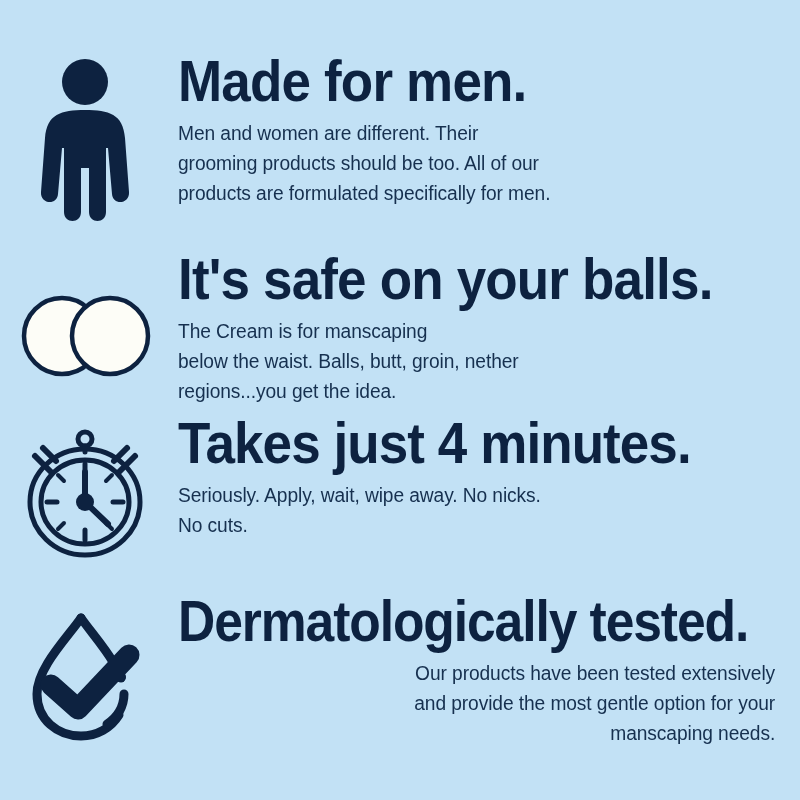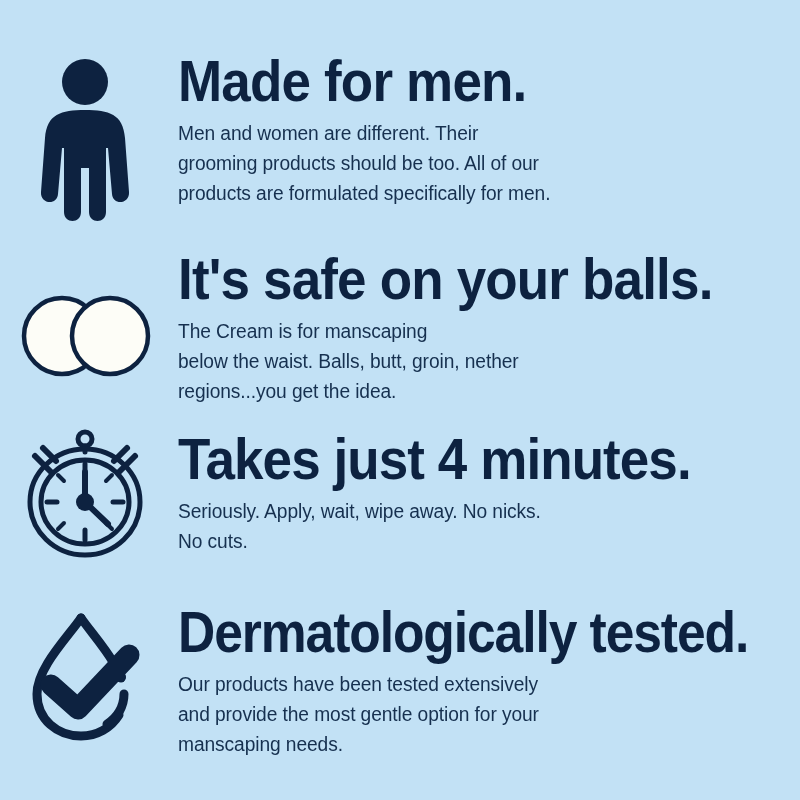--- a/index.html
+++ b/index.html
@@ -87,22 +87,22 @@
   #row-four-minutes   { top: 414px; }
   #row-derm-tested    { top: 592px; }
 
   #row-made-for-men  .icon-cell { top: 6px;  }
   #row-safe-on-balls .icon-cell { top: 42px; }
   #row-four-minutes  .icon-cell { top: 10px; }
   #row-derm-tested   .icon-cell { top: 14px; }
 
   #row-made-for-men  .text-cell { top: 0; }
   #row-safe-on-balls .text-cell { top: 12px; }
-  #row-four-minutes  .text-cell { top: 16px; }
-  #row-derm-tested   .text-cell { top: 11px; }
+  #row-four-minutes  .text-cell { top: 0; }
+  #row-derm-tested   .text-cell { top: 0; text-align: right; }
 
   
   #row-derm-tested .feature-title { font-size: 57px; letter-spacing: -1.2px; transform: scaleX(0.905); }
   #row-four-minutes .feature-title { letter-spacing: -1px; }
 
   .title-spacer { height: 8px; }
 </style>
 </head>
 <body>
 

